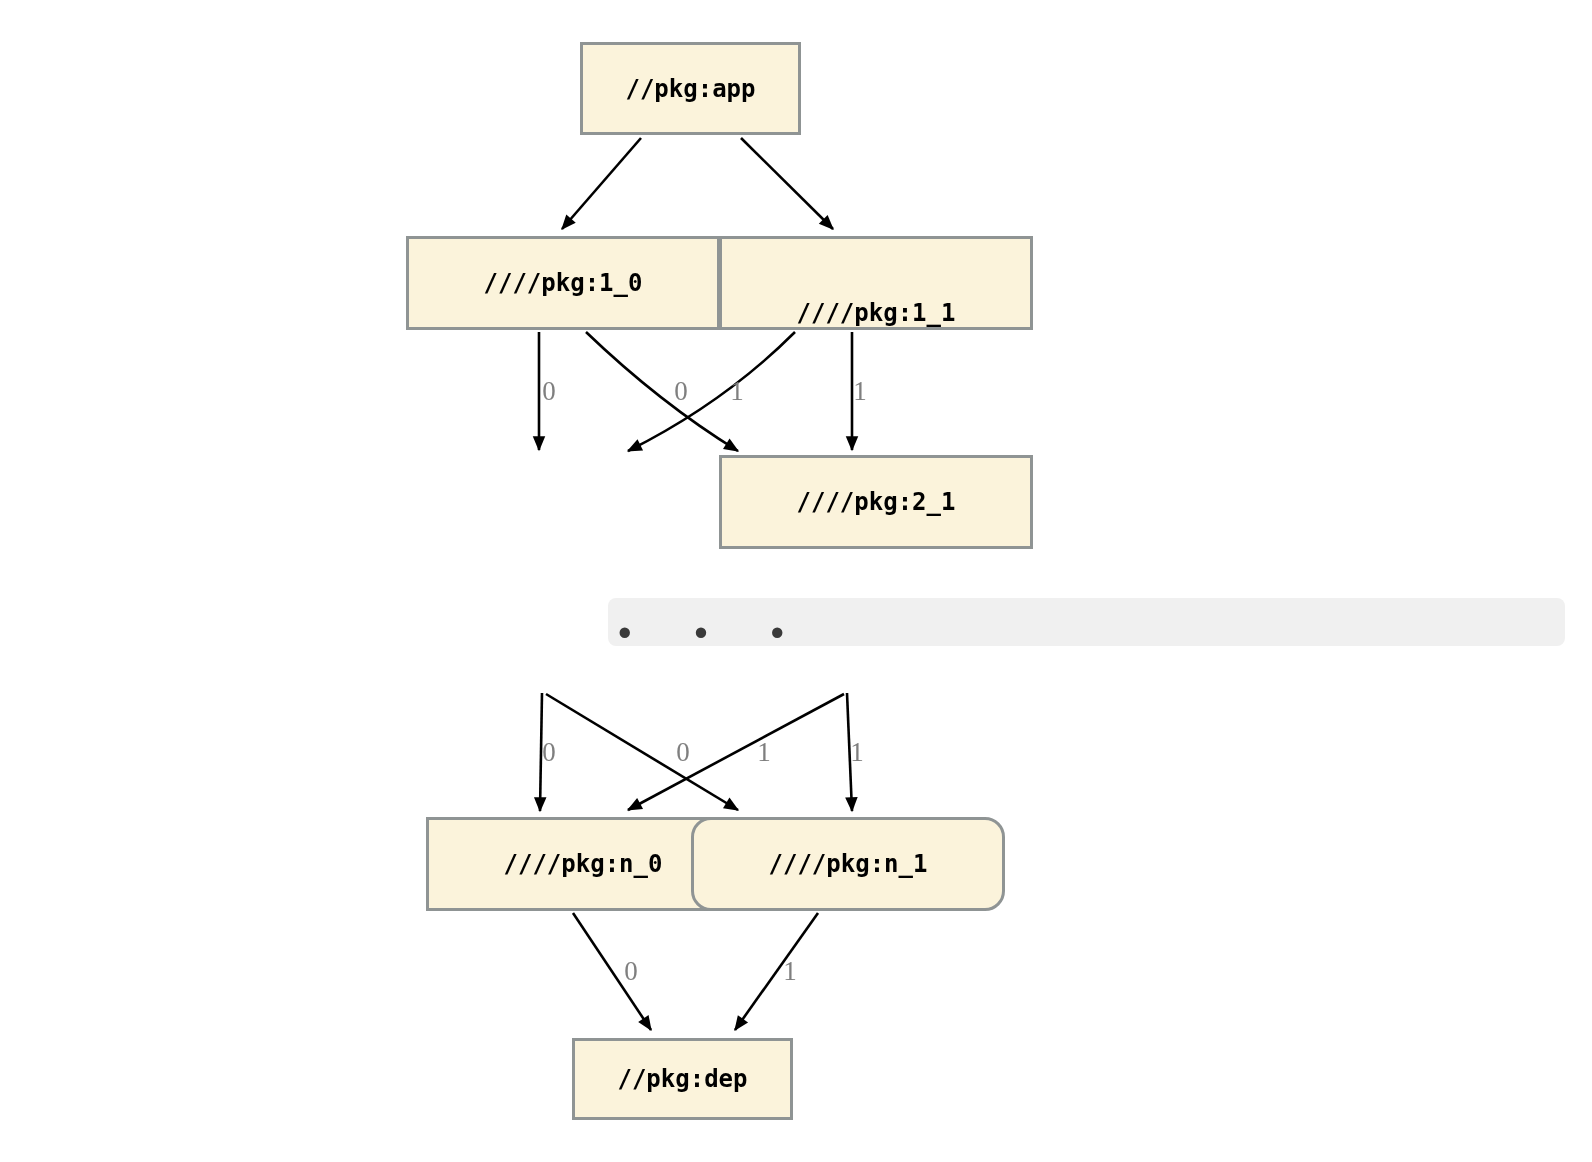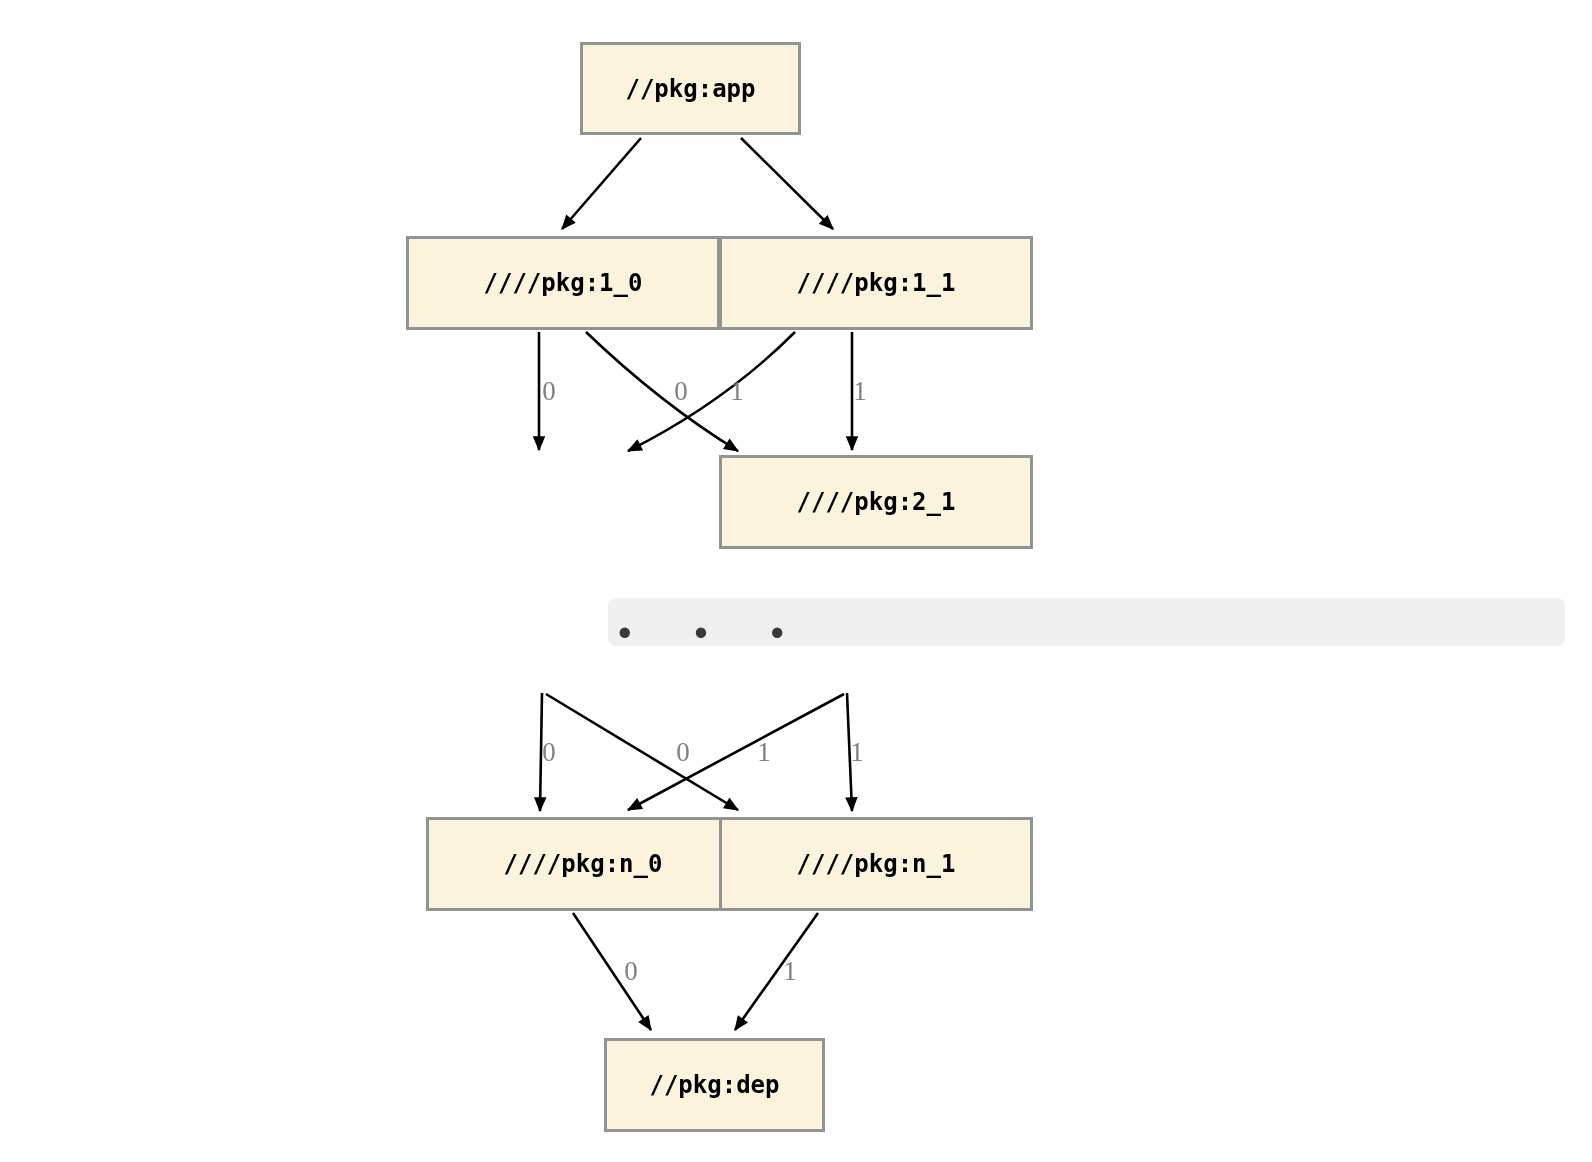--- a/index.html
+++ b/index.html
@@ -90,41 +90,41 @@
   </svg>
 
   <div class="node small" style="left:580px; top:42px;">
     <span>//pkg:app</span>
   </div>
 
   <div class="node wide" style="left:406px; top:236px;">
     <span>////pkg:1_0</span>
   </div>
 
-  <div class="node wide" style="left:719px; top:236px;">
+  <div class="node wide" style="left:719px; top:236px;align-items:flex-end;">
     <span>////pkg:1_1</span>
   </div>
 
 
   <div class="node wide" style="left:719px; top:455px;">
     <span>////pkg:2_1</span>
   </div>
 
   <div class="ellipsis-band"></div>
   <span class="ellipsis-text">.  .  .</span>
 
   <div class="node wide" style="left:426px; top:817px;text-align:center;">
     <span>////pkg:n_0</span>
   </div>
 
-  <div class="node wide" style="left:719px; top:817px;">
+  <div class="node wide" style="left:691px; top:817px;border-radius:20px;">
     <span>////pkg:n_1</span>
   </div>
 
-  <div class="node small" style="left:604px; top:1038px; height:94px;">
+  <div class="node small" style="left:572px; top:1038px; height:82px;">
     <span>//pkg:dep</span>
   </div>
 
   <span class="edge-label" style="left:549px; top:391px;">0</span>
   <span class="edge-label" style="left:681px; top:391px;">0</span>
   <span class="edge-label" style="left:737px; top:391px;">1</span>
   <span class="edge-label" style="left:860px; top:391px;">1</span>
 
   <span class="edge-label" style="left:549px; top:752px;">0</span>
   <span class="edge-label" style="left:683px; top:752px;">0</span>

